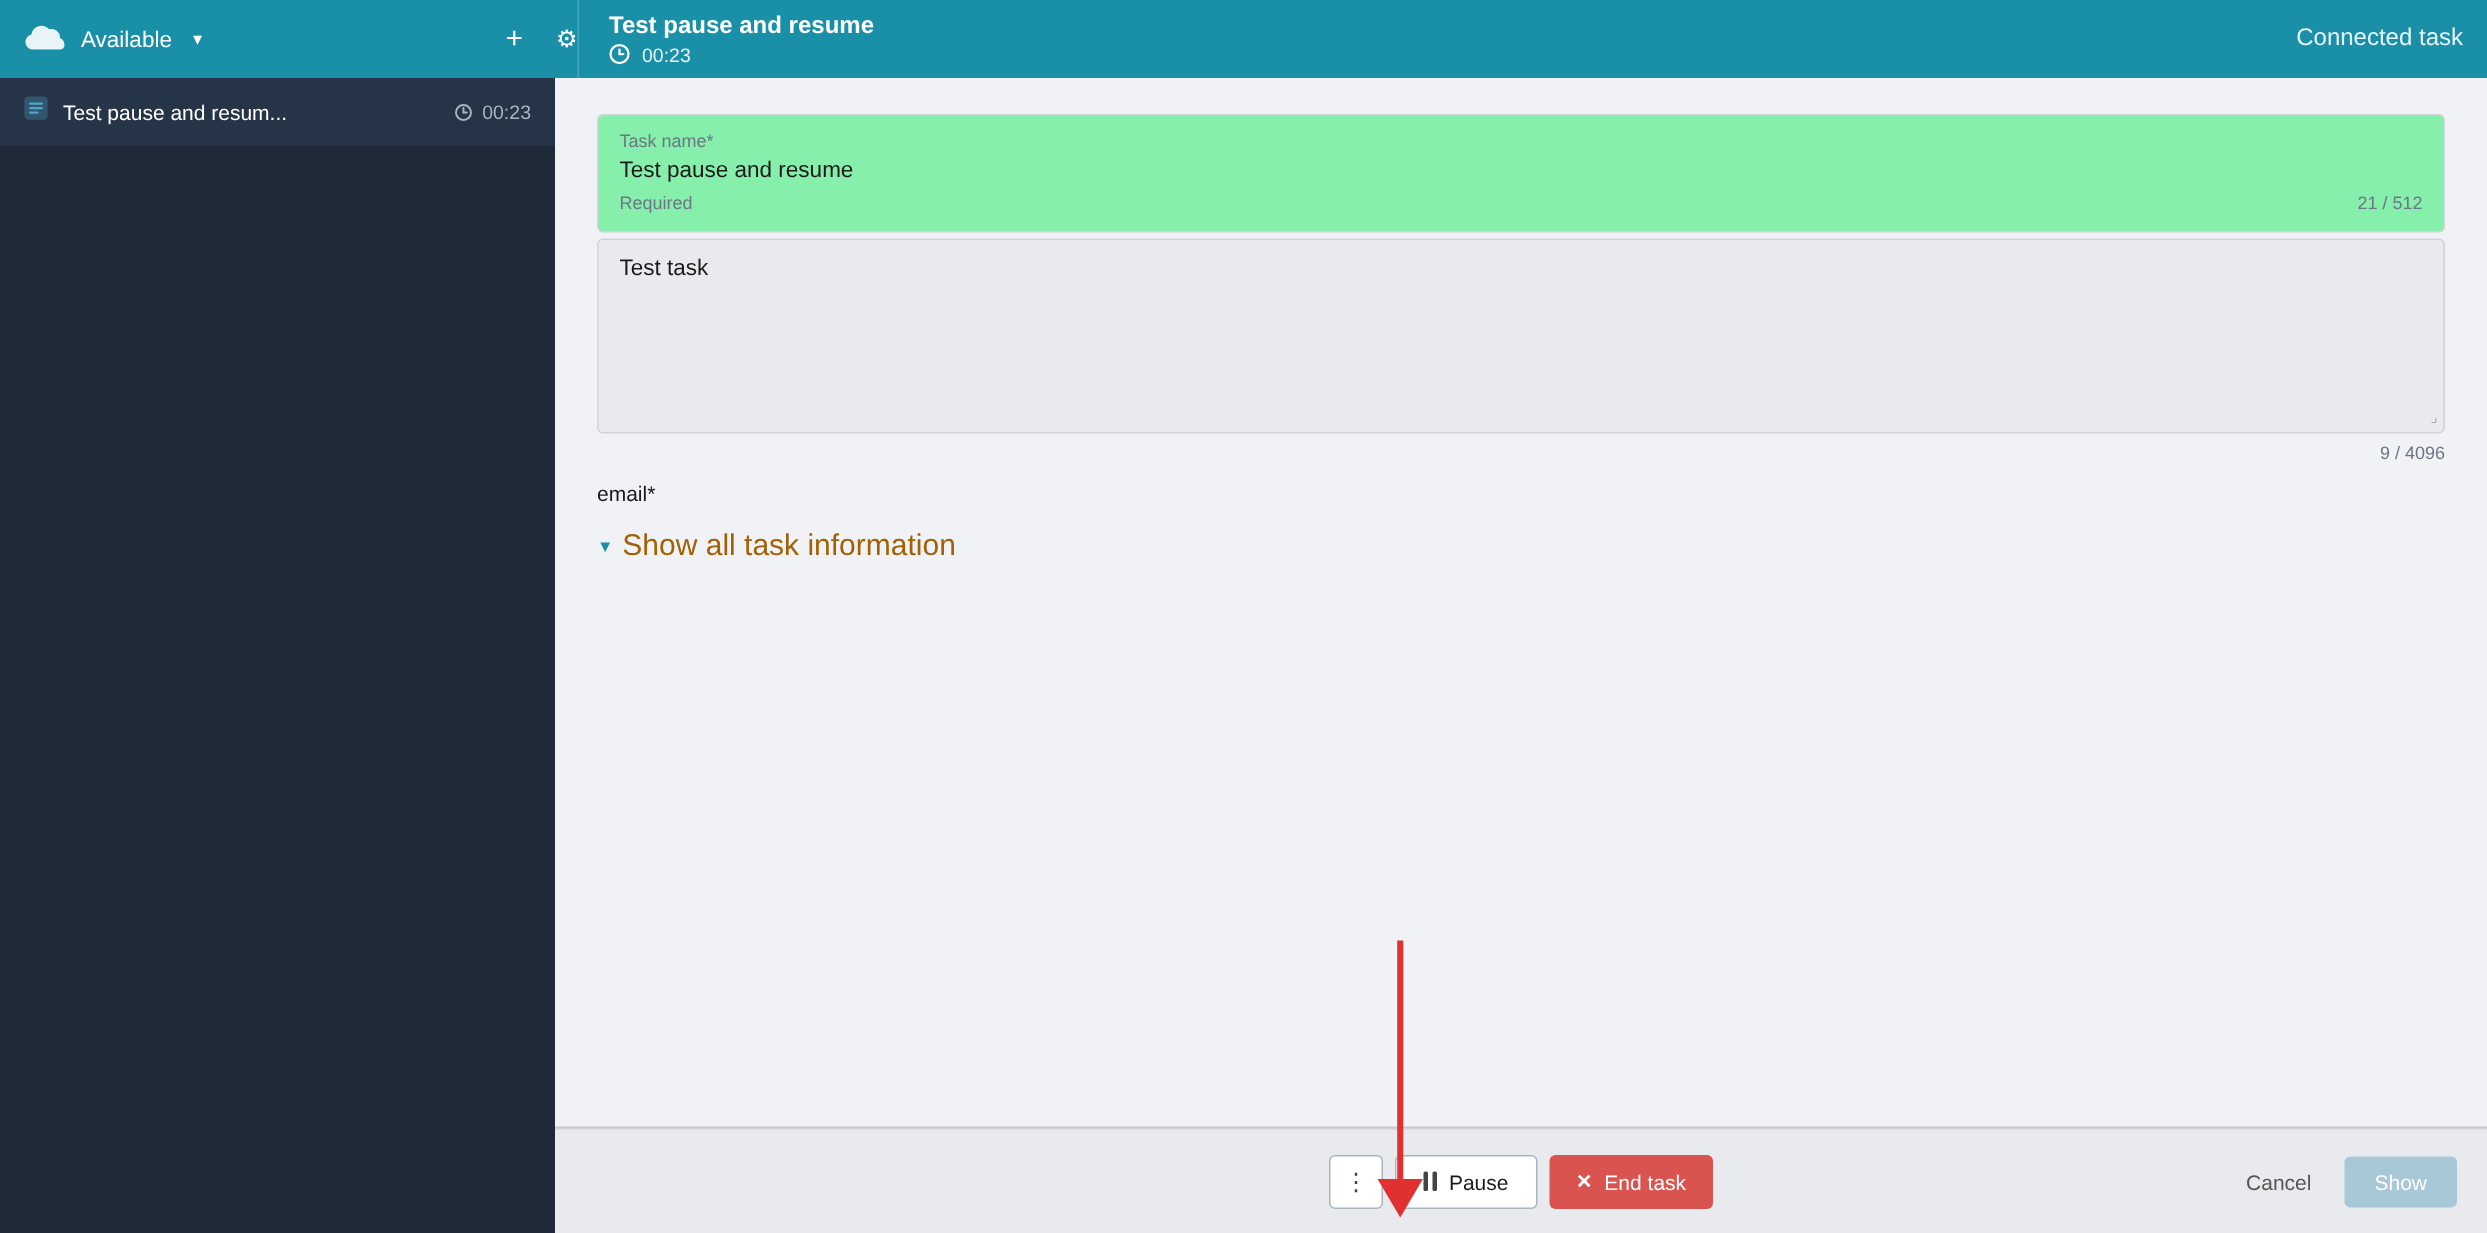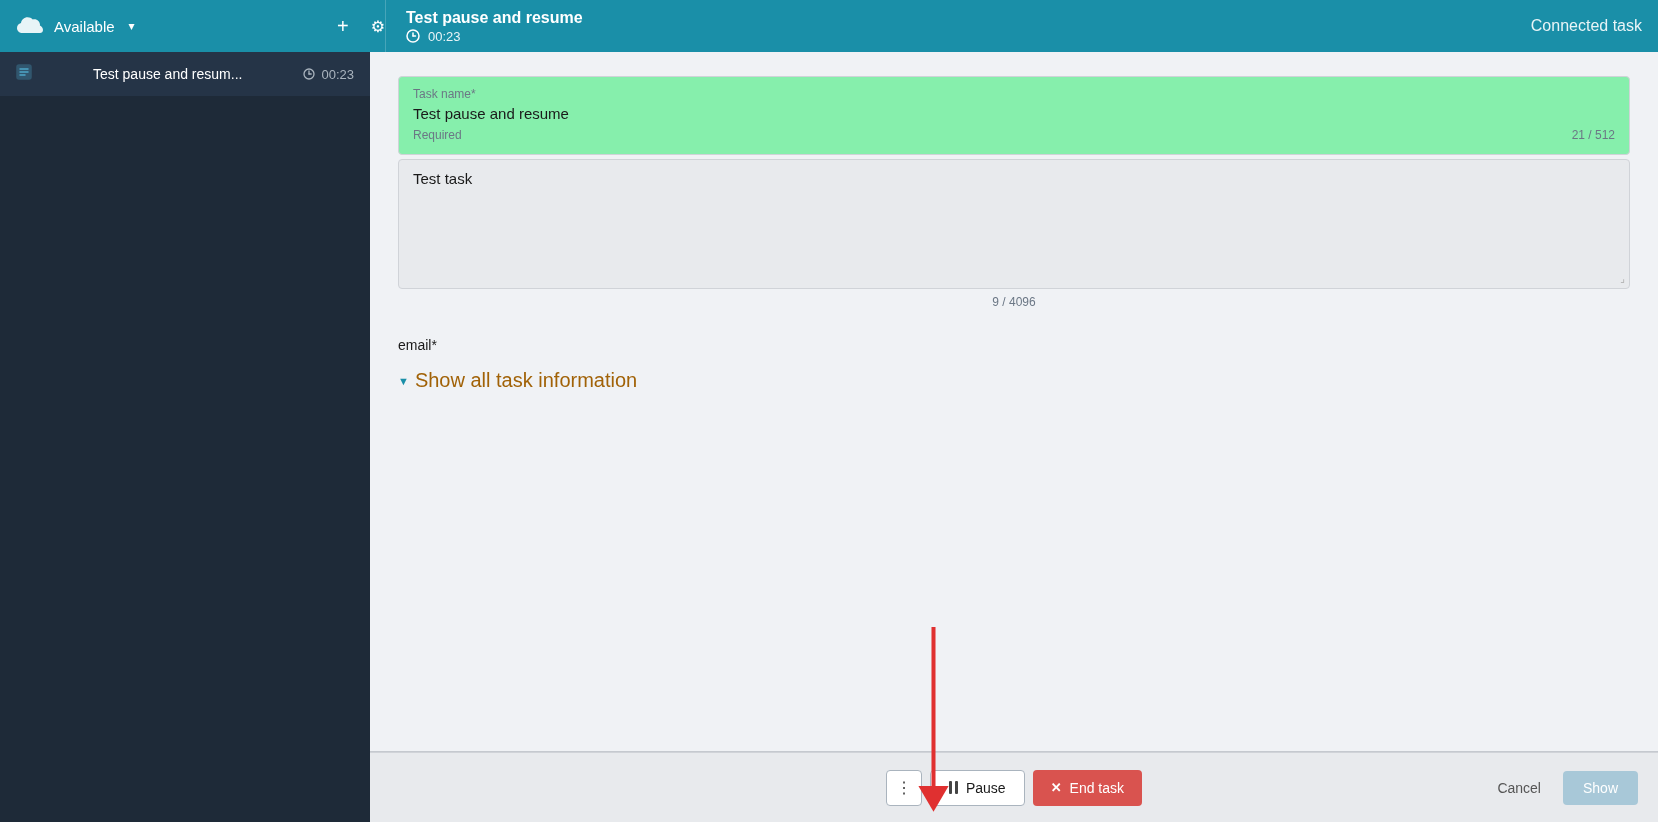--- a/index.html
+++ b/index.html
@@ -69,21 +69,20 @@
       display: flex;
       flex-direction: column;
     }
     .sidebar-task-item {
       display: flex;
       align-items: center;
       padding: 12px 16px;
       background: #253447;
       cursor: pointer;
       gap: 10px;
-      text-align: center;
     }
     .sidebar-task-icon {
       color: #4da6c8; font-size: 16px; flex-shrink: 0;
     }
     .sidebar-task-name {
       color: white; font-size: 14px; font-weight: 500; flex: 1; overflow: hidden; text-overflow: ellipsis; white-space: nowrap;
     }
     .sidebar-task-timer {
       color: #aab4be; font-size: 13px; display: flex; align-items: center; gap: 4px;
     }
@@ -147,21 +146,21 @@
       font-size: 12px; color: #6b7785; margin-bottom: 6px;
     }
     .description-content {
       font-size: 15px; color: #1a1a1a;
     }
     .resize-handle {
       position: absolute; bottom: 4px; right: 4px;
       color: #aaa; font-size: 10px;
     }
     .desc-count-row {
-      text-align: center; margin-bottom: 28px;
+      text-align: right; margin-bottom: 12px;
     }
     .desc-count {
       font-size: 12px; color: #6b7785;
     }
 
     .email-section {
       margin-bottom: 16px;
     }
     .email-label {
       font-size: 14px; color: #1a1a1a; font-weight: 500; margin-bottom: 2px;

